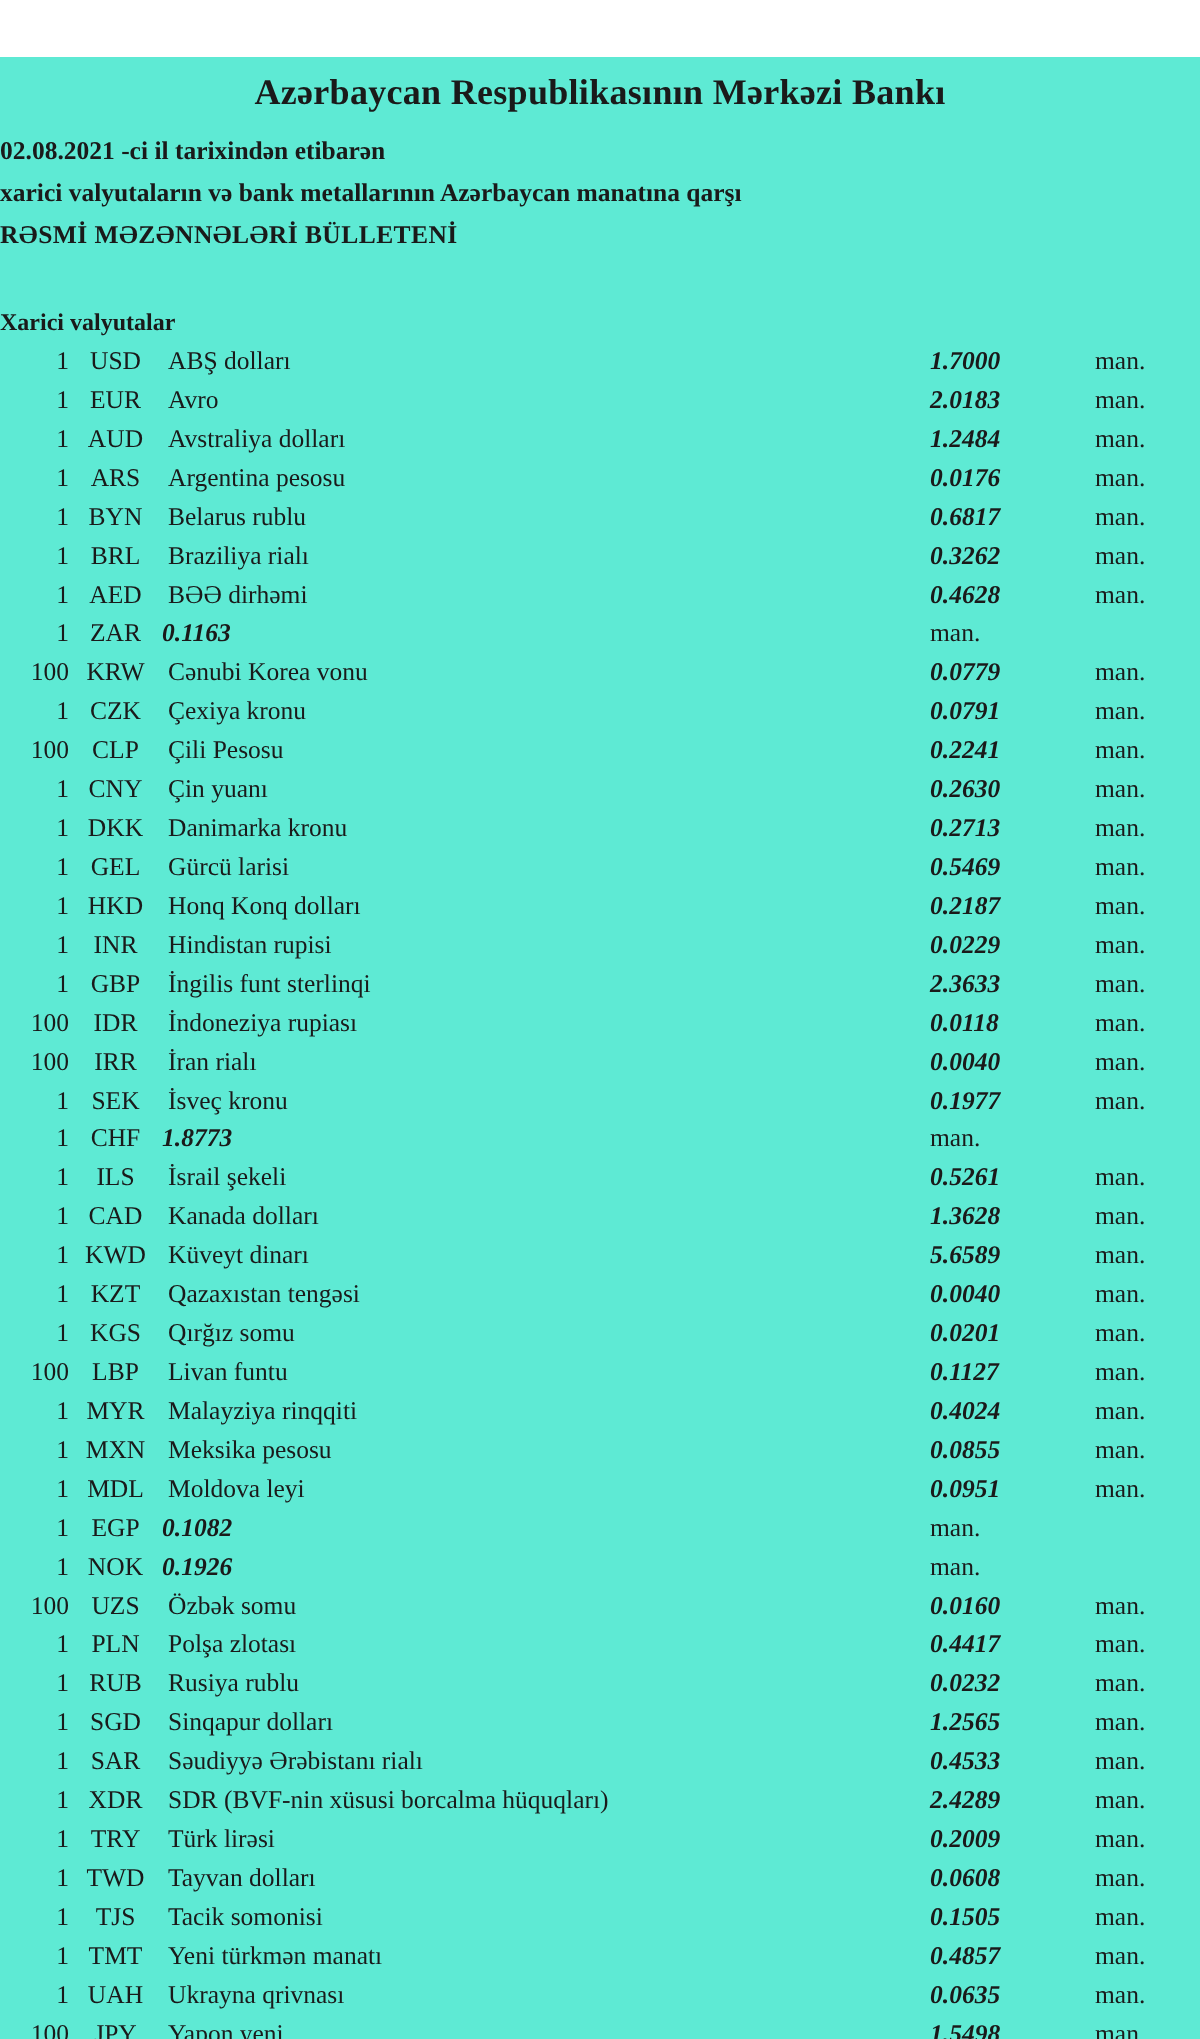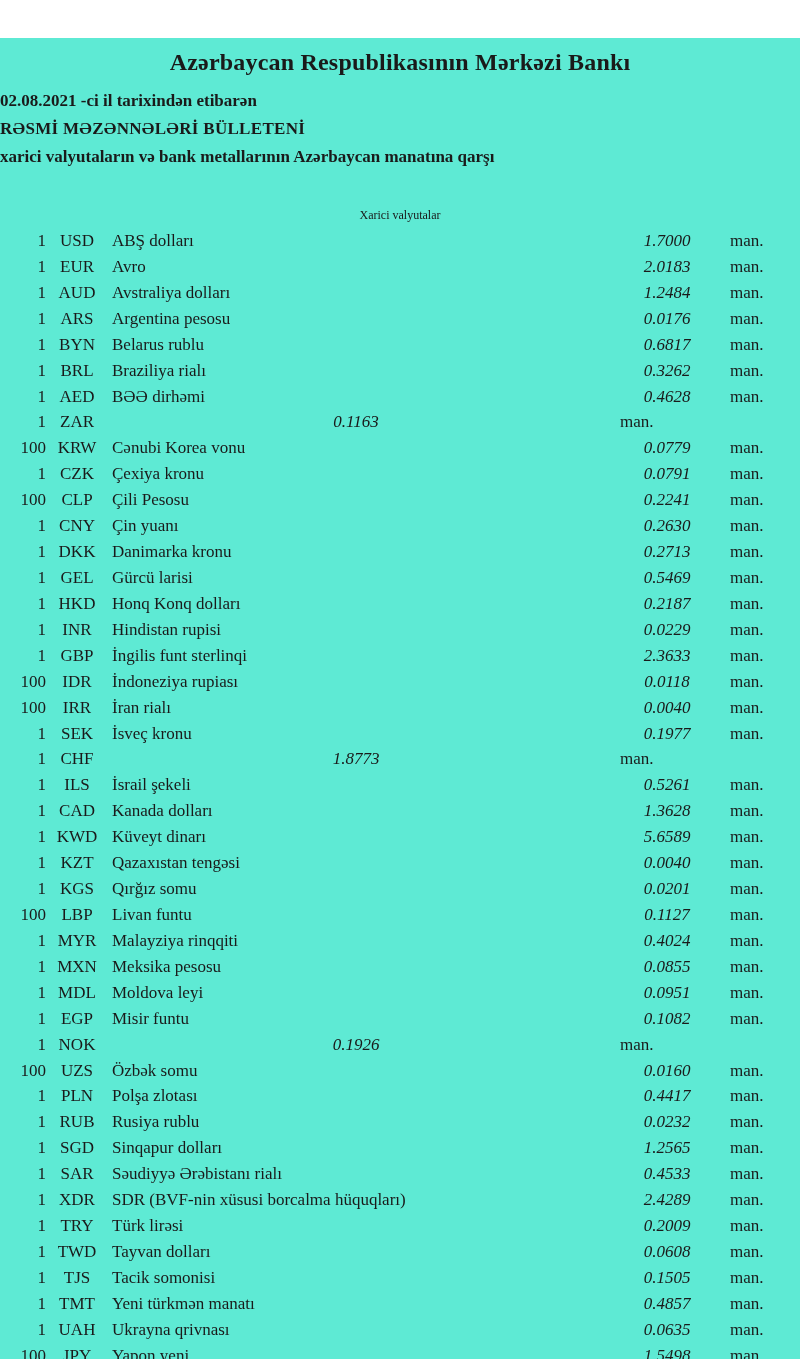--- a/index.html
+++ b/index.html
@@ -28,23 +28,22 @@
   .hdr-line {
     font-size: 17px;
     font-weight: 700;
     line-height: 25px;
   }
   .date-line { margin-top: 11px; }
   .subtitle { margin-top: 3px; }
   .bulletin-title { margin-top: 3px; letter-spacing: 0.3px; }
   .section-title {
     margin-top: 34px;
-    text-align: center;
-    font-size: 12px;
-    font-weight: 400;
+    font-size: 16px;
+    font-weight: 700;
     line-height: 25px;
   }
   .rates {
     margin-top: 0;
   }
   .row {
     display: grid;
     grid-template-columns: 46px 62px 1fr 110px 70px;
     font-size: 17px;
     line-height: 25.93px;
@@ -57,37 +56,37 @@
   .cell-code {
     text-align: center;
   }
   .cell-name {
     text-align: left;
     padding-left: 4px;
     white-space: nowrap;
     overflow: hidden;
   }
   .cell-rate {
-    text-align: center;
-    font-weight: 400;
+    text-align: left;
+    font-weight: 700;
     font-style: italic;
     padding-right: 16px;
   }
   .cell-unit {
     text-align: left;
   }
 </style>
 </head>
 <body>
 
 <div class="page">
   <div class="bank-name">Azərbaycan Respublikasının Mərkəzi Bankı</div>
   <div class="hdr-line date-line">02.08.2021 -ci il tarixindən etibarən</div>
+  <div class="hdr-line subtitle">xarici valyutaların və bank metallarının Azərbaycan manatına qarşı</div>
   <div class="hdr-line bulletin-title">RƏSMİ MƏZƏNNƏLƏRİ BÜLLETENİ</div>
-  <div class="hdr-line subtitle">xarici valyutaların və bank metallarının Azərbaycan manatına qarşı</div>
 
   <div class="section-title">Xarici valyutalar</div>
 
   <div class="rates" id="rates-table">
       <div class="row">
         <span class="cell-qty">1</span>
         <span class="cell-code">USD</span>
         <span class="cell-name">ABŞ dolları</span>
         <span class="cell-rate">1.7000</span>
         <span class="cell-unit">man.</span>
@@ -289,21 +288,20 @@
       <div class="row">
         <span class="cell-qty">1</span>
         <span class="cell-code">MDL</span>
         <span class="cell-name">Moldova leyi</span>
         <span class="cell-rate">0.0951</span>
         <span class="cell-unit">man.</span>
       </div>
       <div class="row">
         <span class="cell-qty">1</span>
         <span class="cell-code">EGP</span>
-        <span class="cell-name">Misir funtu</span>
         <span class="cell-rate">0.1082</span>
         <span class="cell-unit">man.</span>
       </div>
       <div class="row">
         <span class="cell-qty">1</span>
         <span class="cell-code">NOK</span>
         <span class="cell-rate">0.1926</span>
         <span class="cell-unit">man.</span>
       </div>
       <div class="row">

